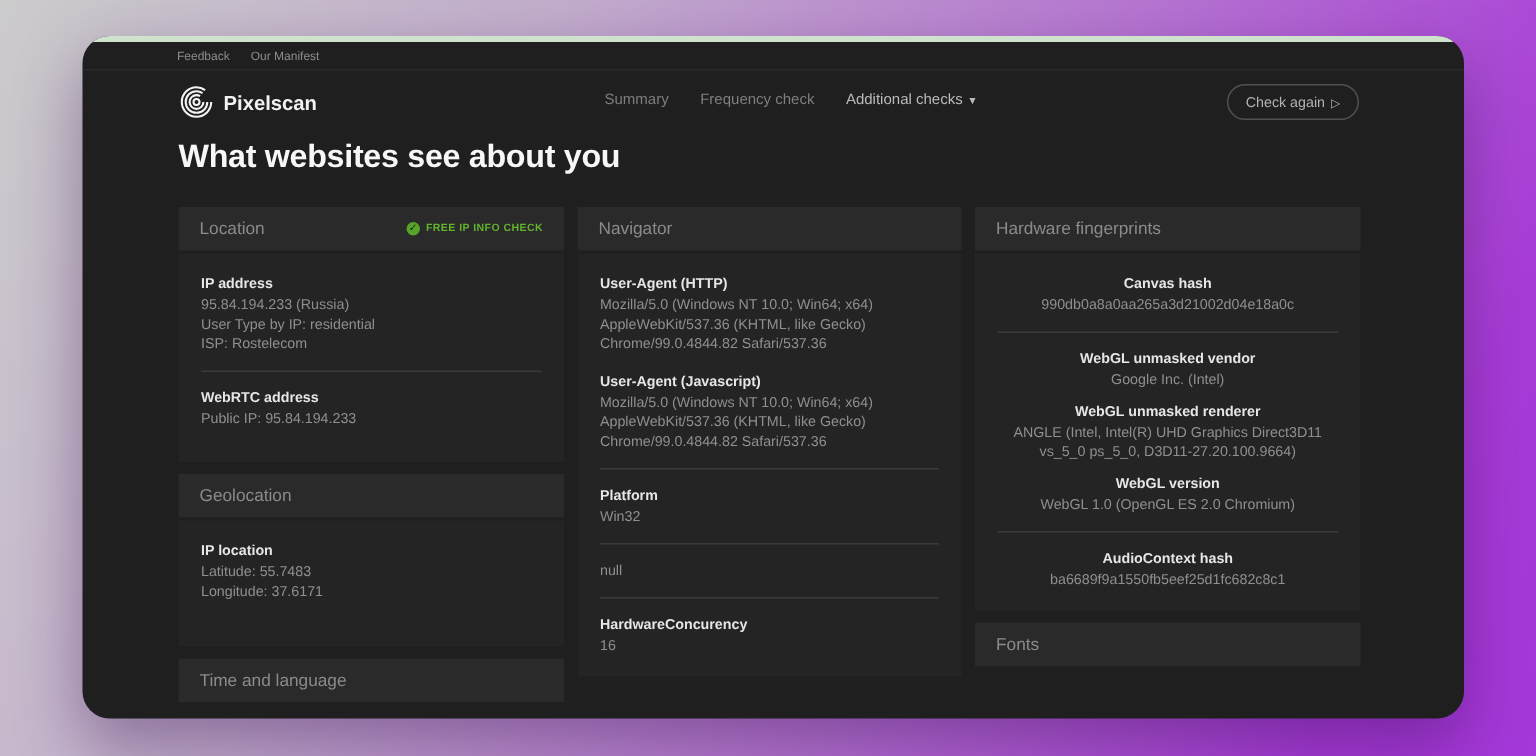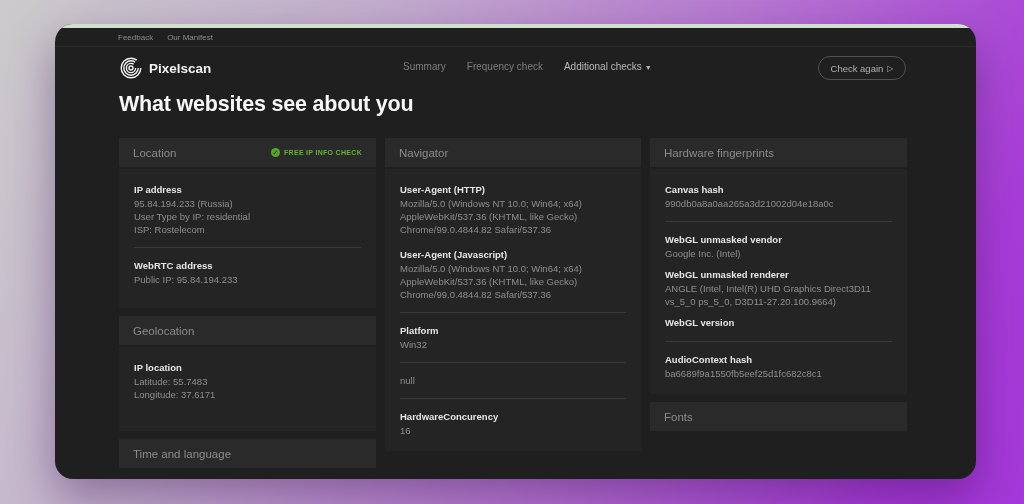--- a/index.html
+++ b/index.html
@@ -29,21 +29,21 @@
   .check-again {
     position:absolute; left:763px; top:32px; width:88px; height:24px;
     border:1px solid #515151; border-radius:13px; background:transparent;
     color:#b3b3b3; font-size:9.5px; font-family:inherit;
     display:flex; align-items:center; justify-content:center; gap:4px; cursor:pointer;
   }
   .check-again .play { font-size:8px; color:#b3b3b3; }
   .page-title { position:absolute; left:64px; top:68px; color:#f7f7f7; font-size:21.5px; font-weight:bold; letter-spacing:-.2px; }
   .columns { position:absolute; left:64px; top:114px; display:flex; gap:9px; }
   .col { display:flex; flex-direction:column; }
-  .col.c1 { width:257px; } .col.c2 { width:256px; } .col.c3 { width:257px; }
+  .col.c1 { width:257px; } .col.c2 { width:256px; } .col.c3 { width:257px;text-align:center; }
   .panel-header {
     background:#2a2a2b; height:29px; padding:0 14px; margin-bottom:2px;
     display:flex; align-items:center; justify-content:space-between;
     color:#8b8b8b; font-size:11.5px; flex:none;
   }
   .panel-body { background:#242425; padding:14px 15px; }
   .gap8 { height:8px; flex:none; }
   .sec-label { color:#e6e6e6; font-size:9.5px; font-weight:bold; line-height:14px; }
   .sec-line { color:#8f8f8f; font-size:9.5px; line-height:13px; }
   .divider { border-top:1px solid #3a3a3b; margin:11px 0; }
@@ -187,20 +187,21 @@
         <div class="mb8">
           <div class="sec-label">WebGL unmasked vendor</div>
           <div class="sec-line">Google Inc. (Intel)</div>
         </div>
         <div class="mb8">
           <div class="sec-label">WebGL unmasked renderer</div>
           <div class="sec-line">ANGLE (Intel, Intel(R) UHD Graphics Direct3D11 vs_5_0 ps_5_0, D3D11-27.20.100.9664)</div>
         </div>
         <div>
           <div class="sec-label">WebGL version</div>
+          <div class="sec-line">WebGL 1.0 (OpenGL ES 2.0 Chromium)</div>
         </div>
         <div class="divider"></div>
         <div>
           <div class="sec-label">AudioContext hash</div>
           <div class="sec-line">ba6689f9a1550fb5eef25d1fc682c8c1</div>
         </div>
       </div>
 
       <div class="gap8"></div>
       <div class="panel-header">

